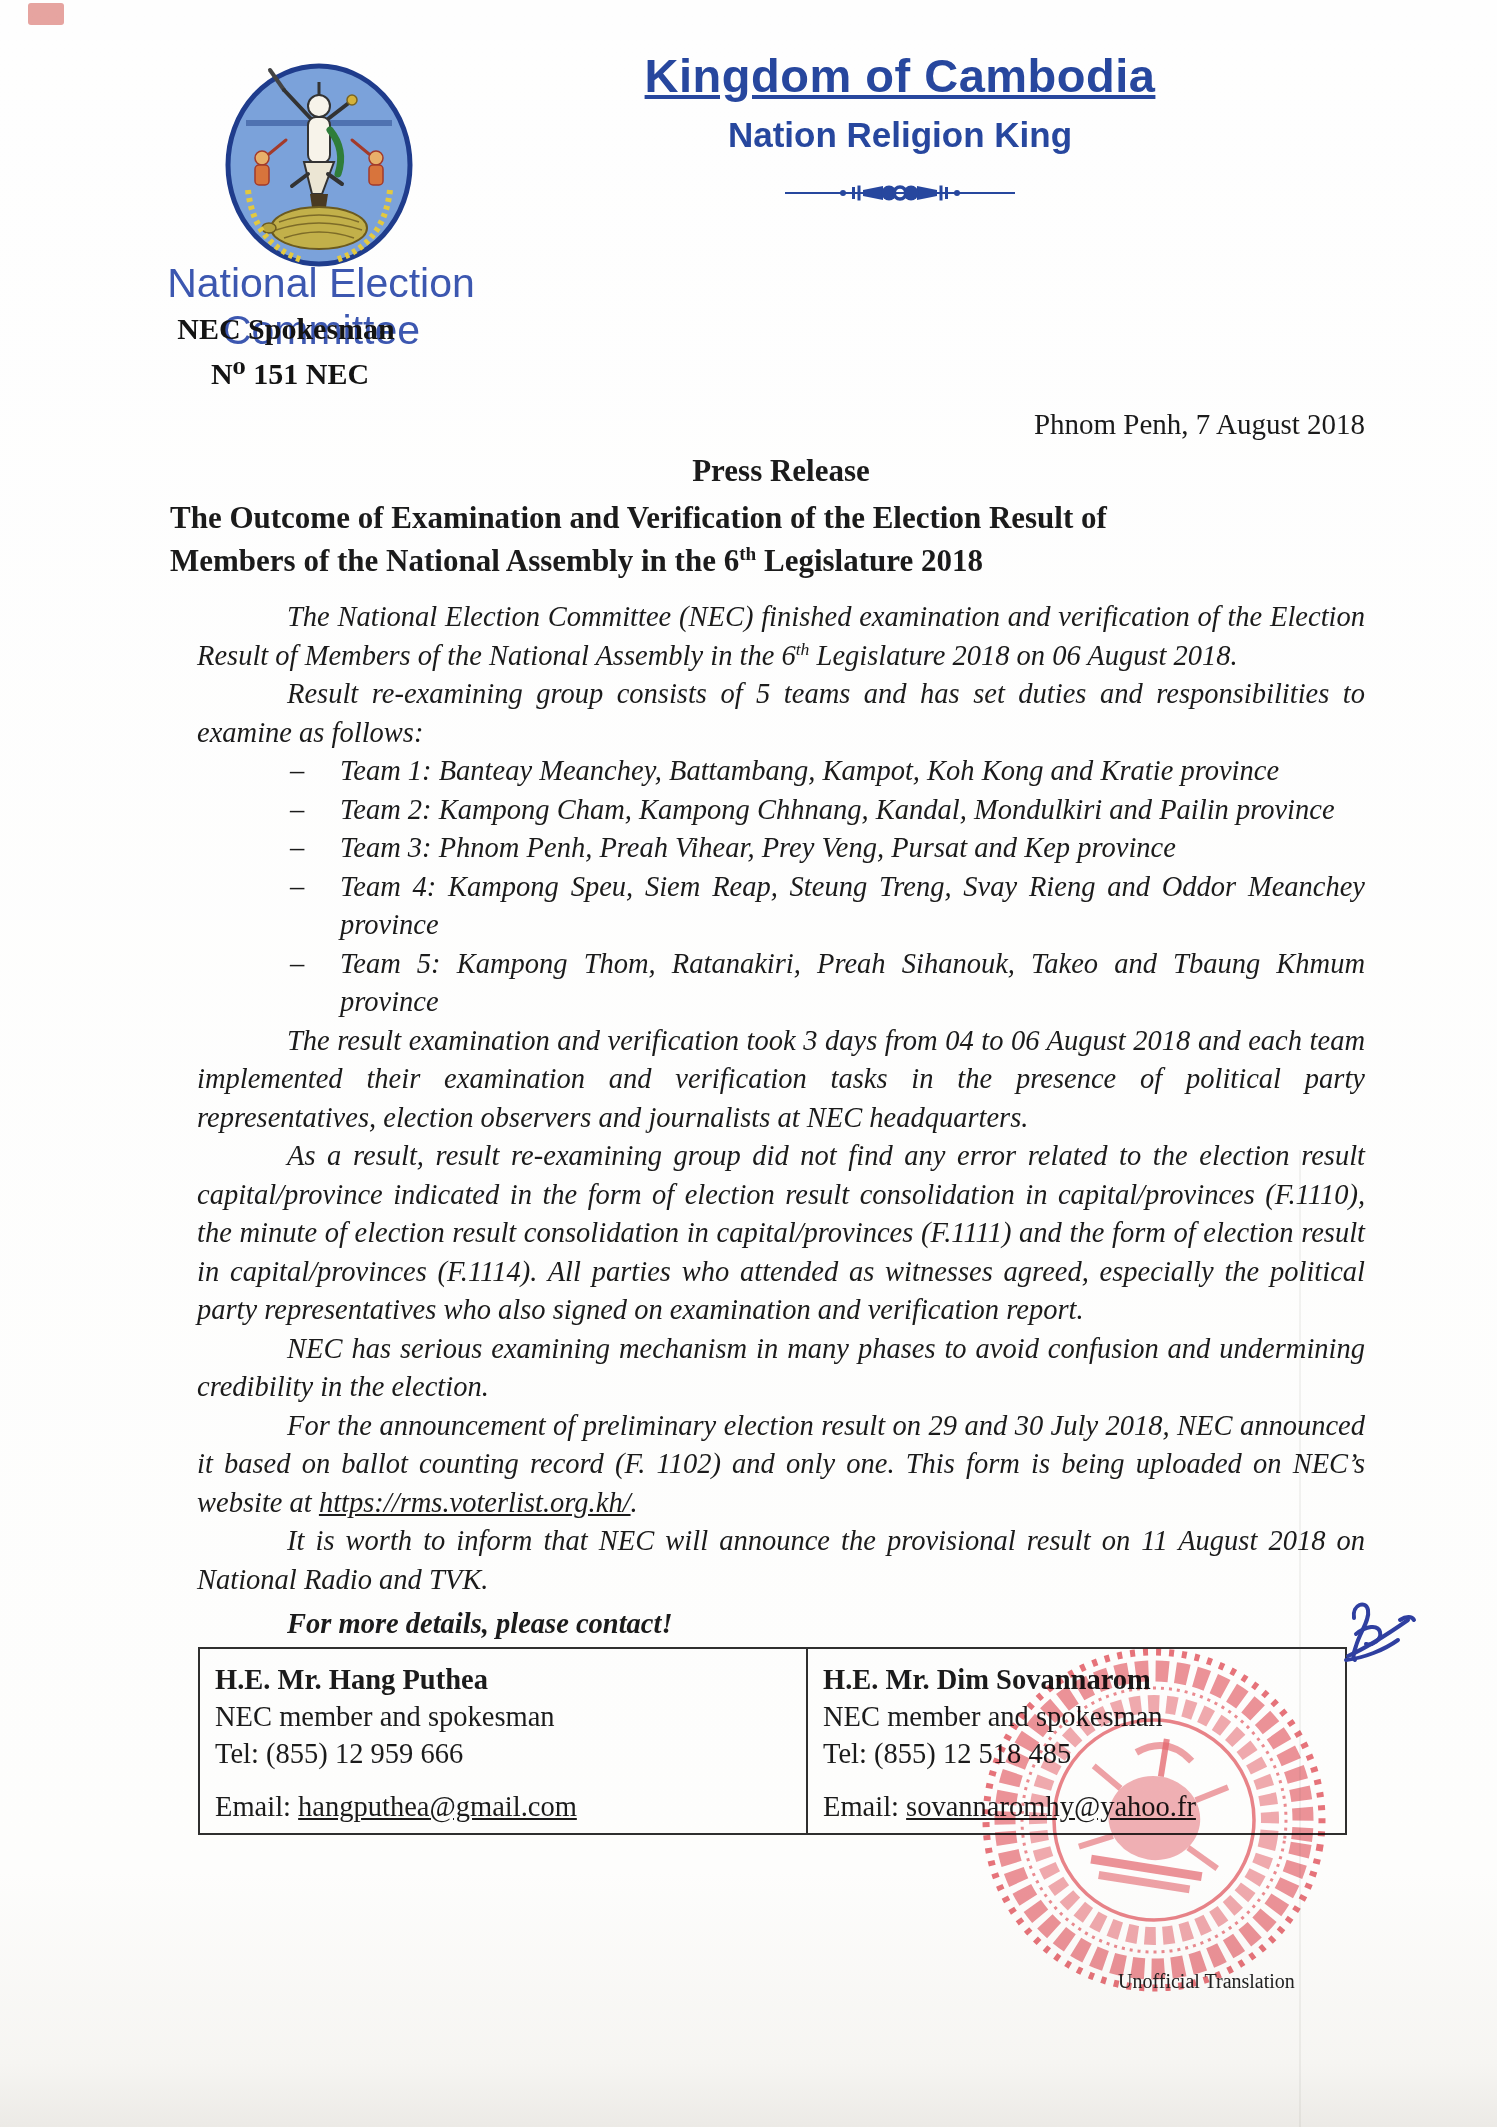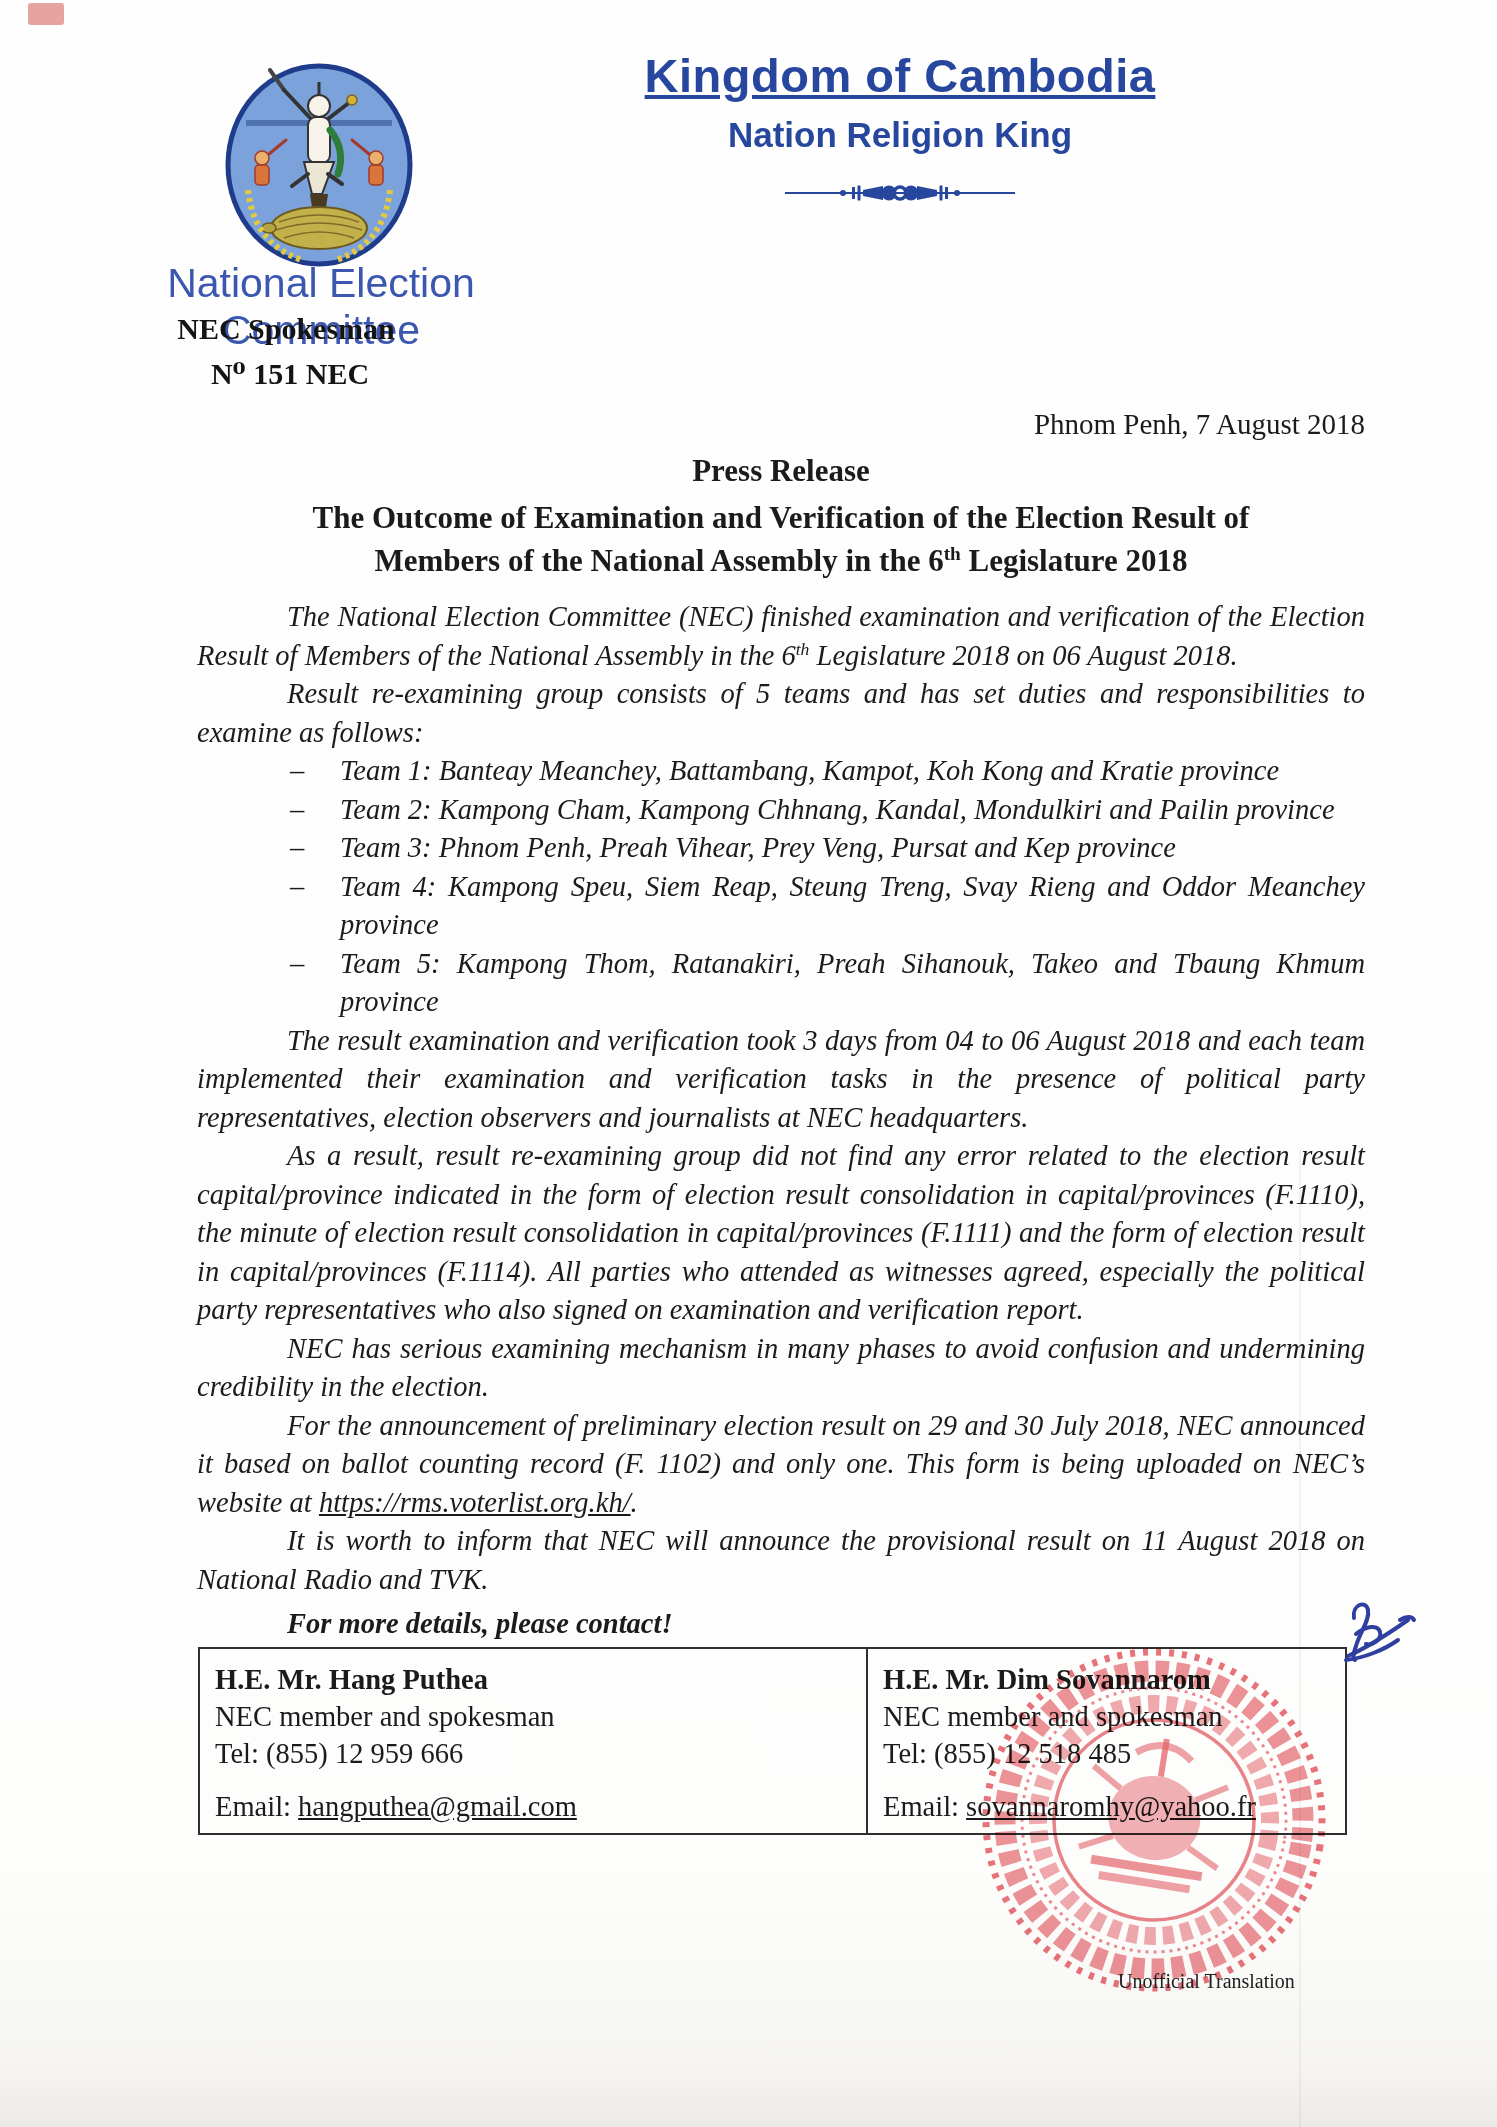--- a/index.html
+++ b/index.html
@@ -18,38 +18,38 @@
   .org-name{position:absolute;left:78px;top:260px;width:486px;text-align:center;
     font-family:"Liberation Sans","DejaVu Sans",sans-serif;font-size:41px;color:#3c57b0;}
   .org-sub{position:absolute;left:86px;top:312px;width:400px;text-align:center;
     font-size:30px;font-weight:bold;color:#141414;}
   .ref-no{position:absolute;left:120px;top:356px;width:340px;text-align:center;
     font-size:30px;font-weight:bold;color:#141414;}
   
   .dateline{position:absolute;right:132px;top:408px;font-size:29px;margin-left:32px;}
   .pr-heading{position:absolute;left:197px;top:453px;width:1168px;text-align:center;
     font-size:31px;font-weight:bold;}
-  .doc-title{position:absolute;left:170px;top:496px;width:1222px;text-align:center;
+  .doc-title{position:absolute;left:170px;top:496px;width:1222px;
     font-size:31px;font-weight:bold;line-height:43px;}
   sup{font-size:62%;vertical-align:super;line-height:0;}
   
   .body-text{position:absolute;left:197px;top:598px;width:1168px;
     font-size:28.5px;line-height:38.5px;text-align:justify;font-style:italic;}
   .body-text p{margin:0;text-indent:90px;}
   .team-list{margin:0;padding:0;list-style:none;}
   .team-list li{position:relative;padding-left:143px;}
   .team-list .dash{position:absolute;left:93px;top:0;}
   .tl-just{text-align:justify;text-align-last:justify;}
   .cta{font-weight:bold;margin-top:6px !important;}
   .doc-link{color:#1b1b1b;text-decoration:underline;}
   
   .contact-table{position:absolute;left:198px;top:1647px;width:1149px;height:188px;
     display:flex;border:2px solid #2f2f2f;box-sizing:border-box;background:transparent;}
   .contact-cell{box-sizing:border-box;padding:12px 10px 0 15px;font-size:28.5px;line-height:37px;}
-  .cell-left{width:668px;border-right:2px solid #2f2f2f;}
+  .cell-left{width:608px;border-right:2px solid #2f2f2f;}
   .cell-right{flex:1;}
   .c-name{font-weight:bold;}
   .c-email{margin-top:16px;}
   .email-link{color:#1b1b1b;text-decoration:underline;}
   
   .stamp{position:absolute;left:966px;top:1626px;width:376px;height:388px;
     mix-blend-mode:multiply;opacity:.85;}
   .signature{position:absolute;left:1336px;top:1590px;width:96px;height:88px;}
   .footer-note{position:absolute;left:1118px;top:1970px;font-size:20px;color:#202020;}
   .crease{position:absolute;left:1299px;top:1150px;width:2px;height:977px;

